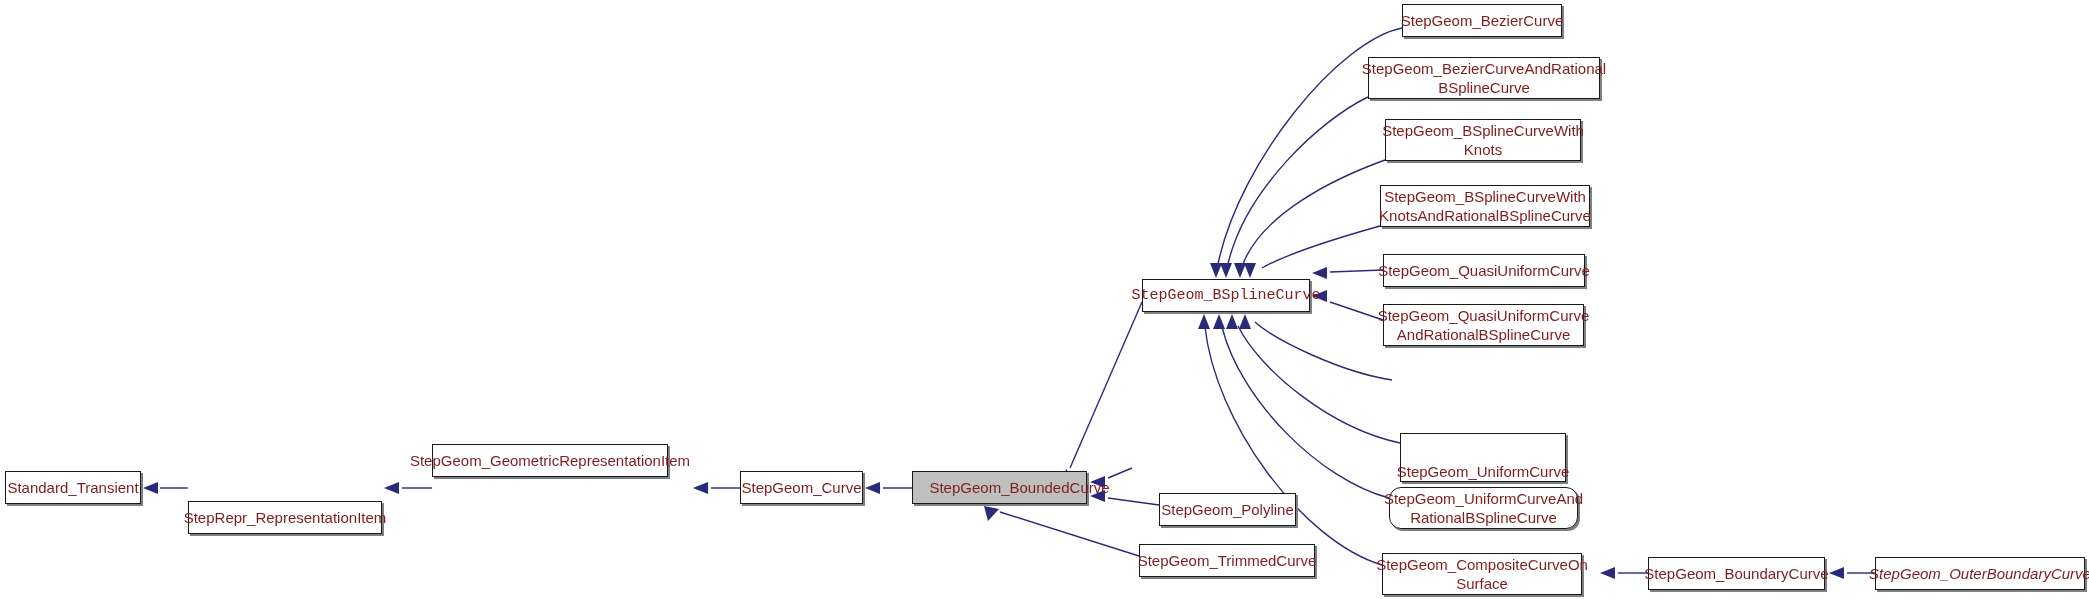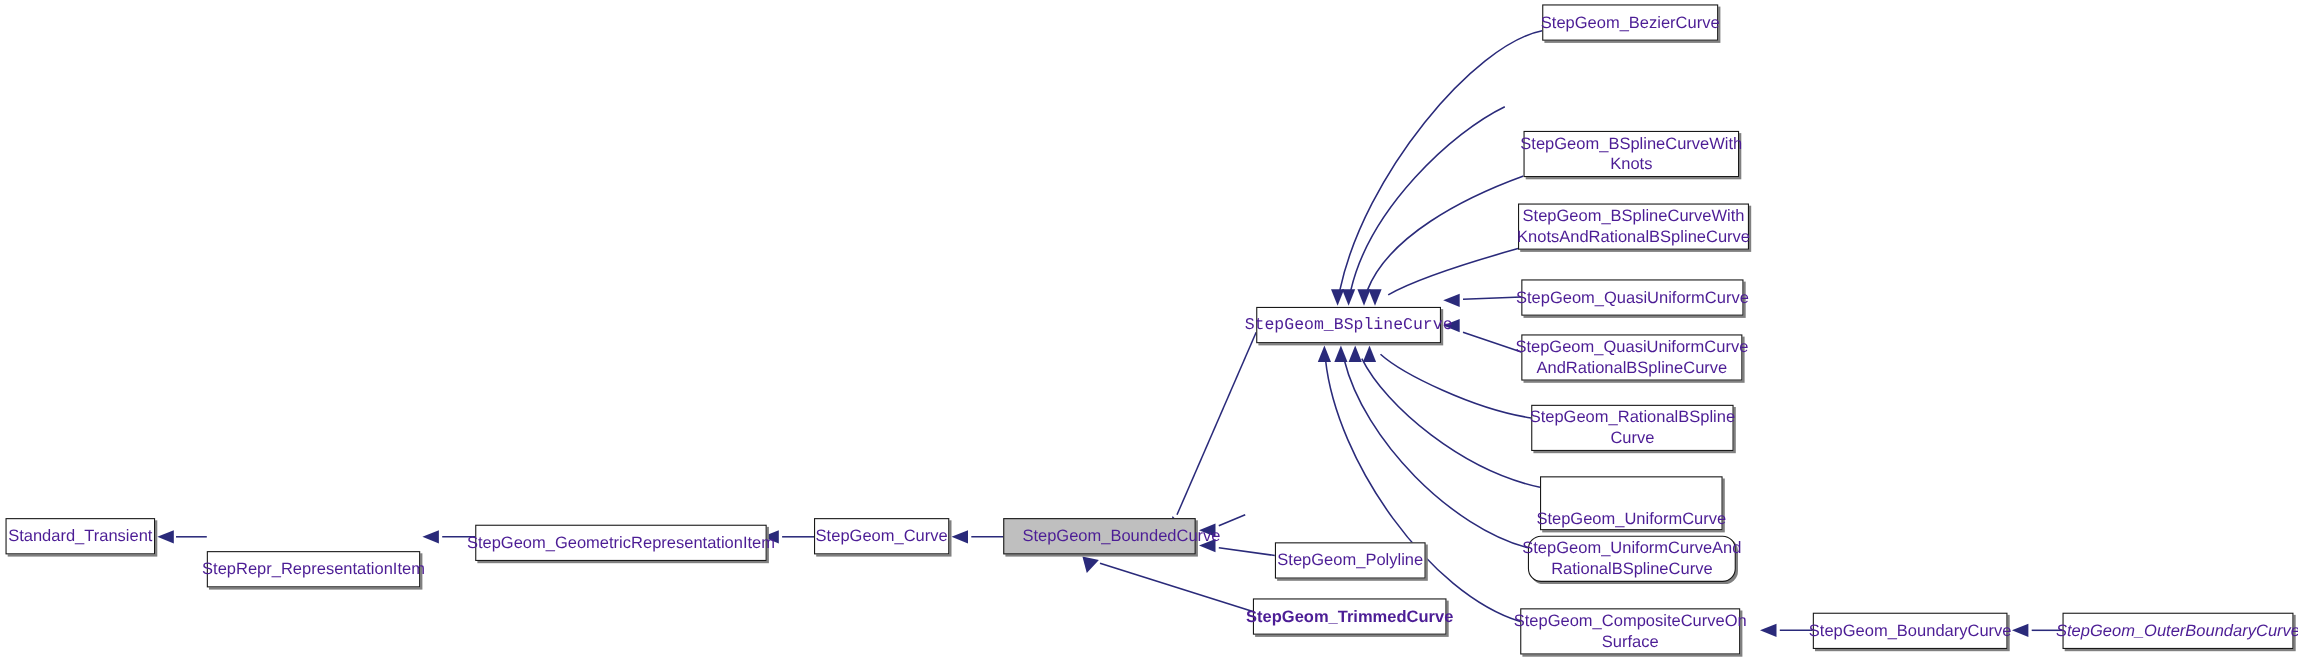--- a/index.html
+++ b/index.html
@@ -32,21 +32,21 @@
     background: #ffffff;
     border: 1px solid #191919;
     box-shadow: 2px 2px 0 0 #808080;
     display: flex;
     align-items: center;
     justify-content: center;
     text-align: center;
     font-family: "Liberation Sans", sans-serif;
     font-size: 15px;
     line-height: 19px;
-    color: #4c1d95;
+    color: #7f1d1d;
     letter-spacing: 0px;
     white-space: pre-line;
     cursor: pointer;
     user-select: none;
   }
   .node.current {
     background: #bfbfbf;
     padding-left: 40px;
   }
   .node-label {
@@ -96,36 +96,36 @@
       <polygon points="1219,314 1213,329 1225,329" fill="#2a2a7a"></polygon>
       <path d="M 1382 565 C 1300 540 1215 420 1205 327" fill="none" stroke="#2a2a7a" stroke-width="1.4"></path>
       <polygon points="1204,314 1198,329 1210,329" fill="#2a2a7a"></polygon>
       <path d="M 1648 573 L 1618 573" fill="none" stroke="#2a2a7a" stroke-width="1.4"></path>
       <polygon points="1600,573 1615,567 1615,579" fill="#2a2a7a"></polygon>
       <path d="M 1875 573 L 1847 573" fill="none" stroke="#2a2a7a" stroke-width="1.4"></path>
       <polygon points="1829,573 1844,567 1844,579" fill="#2a2a7a"></polygon>
     </svg>
 <div class="node" style="left: 5px; top: 471px; width: 136px; height: 33px;"><span class="node-label">Standard_Transient</span></div>
     <div class="node" style="left: 188px; top: 471px; width: 194px; height: 33px; margin-top: 30px;"><span class="node-label">StepRepr_RepresentationItem</span></div>
-    <div class="node" style="left: 432px; top: 477px; width: 265px; height: 33px;"><span class="node-label">StepGeom_GeometricRepresentationItem</span></div>
+    <div class="node" style="left: 432px; top: 444px; width: 236px; height: 33px;"><span class="node-label">StepGeom_GeometricRepresentationItem</span></div>
     <div class="node" style="left: 740px; top: 471px; width: 123px; height: 33px;"><span class="node-label">StepGeom_Curve</span></div>
     <div class="node current" style="left: 912px; top: 471px; width: 175px; height: 33px;"><span class="node-label">StepGeom_BoundedCurve</span></div>
     <div class="node" style="left: 1142px; top: 279px; width: 168px; height: 33px; font-family: Liberation Mono, monospace;"><span class="node-label">StepGeom_BSplineCurve</span></div>
     <div class="node" style="left: 1159px; top: 493px; width: 137px; height: 33px;"><span class="node-label">StepGeom_Polyline</span></div>
-    <div class="node" style="left: 1139px; top: 544px; width: 176px; height: 33px; font-weight: bold;"><span class="node-label">StepGeom_TrimmedCurve</span></div>
+    <div class="node" style="left: 1139px; top: 544px; width: 176px; height: 33px;"><span class="node-label">StepGeom_TrimmedCurve</span></div>
     <div class="node" style="left: 1402px; top: 4px; width: 160px; height: 33px;"><span class="node-label">StepGeom_BezierCurve</span></div>
+    <div class="node" style="left: 1368px; top: 57px; width: 232px; height: 42px;"><span class="node-label">StepGeom_BezierCurveAndRational
+BSplineCurve</span></div>
     <div class="node" style="left: 1385px; top: 119px; width: 196px; height: 42px;"><span class="node-label">StepGeom_BSplineCurveWith
 Knots</span></div>
     <div class="node" style="left: 1380px; top: 185px; width: 210px; height: 42px;"><span class="node-label">StepGeom_BSplineCurveWith
 KnotsAndRationalBSplineCurve</span></div>
     <div class="node" style="left: 1383px; top: 254px; width: 202px; height: 33px;"><span class="node-label">StepGeom_QuasiUniformCurve</span></div>
     <div class="node" style="left: 1383px; top: 304px; width: 201px; height: 42px;"><span class="node-label">StepGeom_QuasiUniformCurve
 AndRationalBSplineCurve</span></div>
-    <div class="node" style="left: 1392px; top: 368px; width: 184px; height: 42px;"><span class="node-label">StepGeom_RationalBSpline
-Curve</span></div>
     <div class="node" style="left: 1400px; top: 433px; width: 166px; height: 49px; align-items: flex-end;"><span class="node-label">StepGeom_UniformCurve</span></div>
     <div class="node" style="left: 1389px; top: 487px; width: 189px; height: 42px; border-radius: 12px;"><span class="node-label">StepGeom_UniformCurveAnd
 RationalBSplineCurve</span></div>
     <div class="node" style="left: 1382px; top: 553px; width: 200px; height: 42px;"><span class="node-label">StepGeom_CompositeCurveOn
 Surface</span></div>
     <div class="node" style="left: 1648px; top: 557px; width: 177px; height: 33px;"><span class="node-label">StepGeom_BoundaryCurve</span></div>
     <div class="node" style="left: 1875px; top: 557px; width: 210px; height: 33px; font-style: italic;"><span class="node-label">StepGeom_OuterBoundaryCurve</span></div>
   </div>
 
 </body></html>

